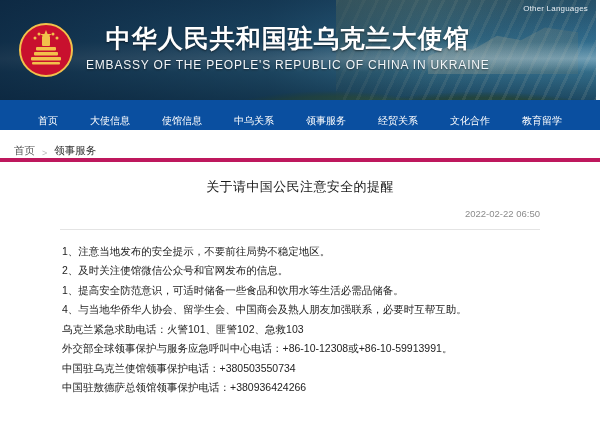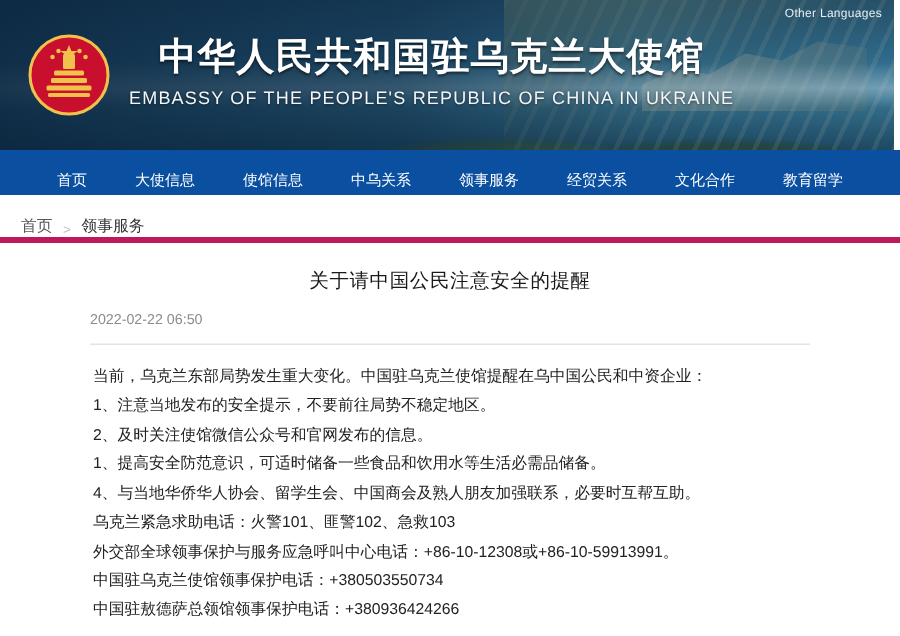--- a/index.html
+++ b/index.html
@@ -152,21 +152,21 @@
   }
   .article-title {
     text-align: center;
     font-size: 13px;
     font-weight: normal;
     color: #1a1a1a;
     font-family: "Liberation Serif", serif;
     letter-spacing: .4px;
   }
   .article-date {
-    text-align: left;
+    text-align: right;
     font-size: 9.5px;
     color: #8b8b8b;
     margin-top: 12px;
   }
   .divider {
     margin: 10px 0 0 0;
     height: 1px;
     background: #e4e4e4;
   }
   .article-body {
@@ -233,21 +233,20 @@
   <span class="crumb-sep">&gt;</span>
   <span class="crumb current">领事服务</span>
 </div>
 
 <div class="article">
   <div class="article-title">关于请中国公民注意安全的提醒</div>
   <div class="article-date">2022-02-22 06:50</div>
   <div class="divider"></div>
 
   <div class="article-body">
-    <div class="para">当前，乌克兰东部局势发生重大变化。中国驻乌克兰使馆提醒在乌中国公民和中资企业：</div>
     <div class="para">1、注意当地发布的安全提示，不要前往局势不稳定地区。</div>
     <div class="para">2、及时关注使馆微信公众号和官网发布的信息。</div>
     <div class="para">1、提高安全防范意识，可适时储备一些食品和饮用水等生活必需品储备。</div>
     <div class="para">4、与当地华侨华人协会、留学生会、中国商会及熟人朋友加强联系，必要时互帮互助。</div>
     <div class="para">乌克兰紧急求助电话：火警101、匪警102、急救103</div>
     <div class="para">外交部全球领事保护与服务应急呼叫中心电话：+86-10-12308或+86-10-59913991。</div>
     <div class="para">中国驻乌克兰使馆领事保护电话：+380503550734</div>
     <div class="para">中国驻敖德萨总领馆领事保护电话：+380936424266</div>
   </div>
 </div>

